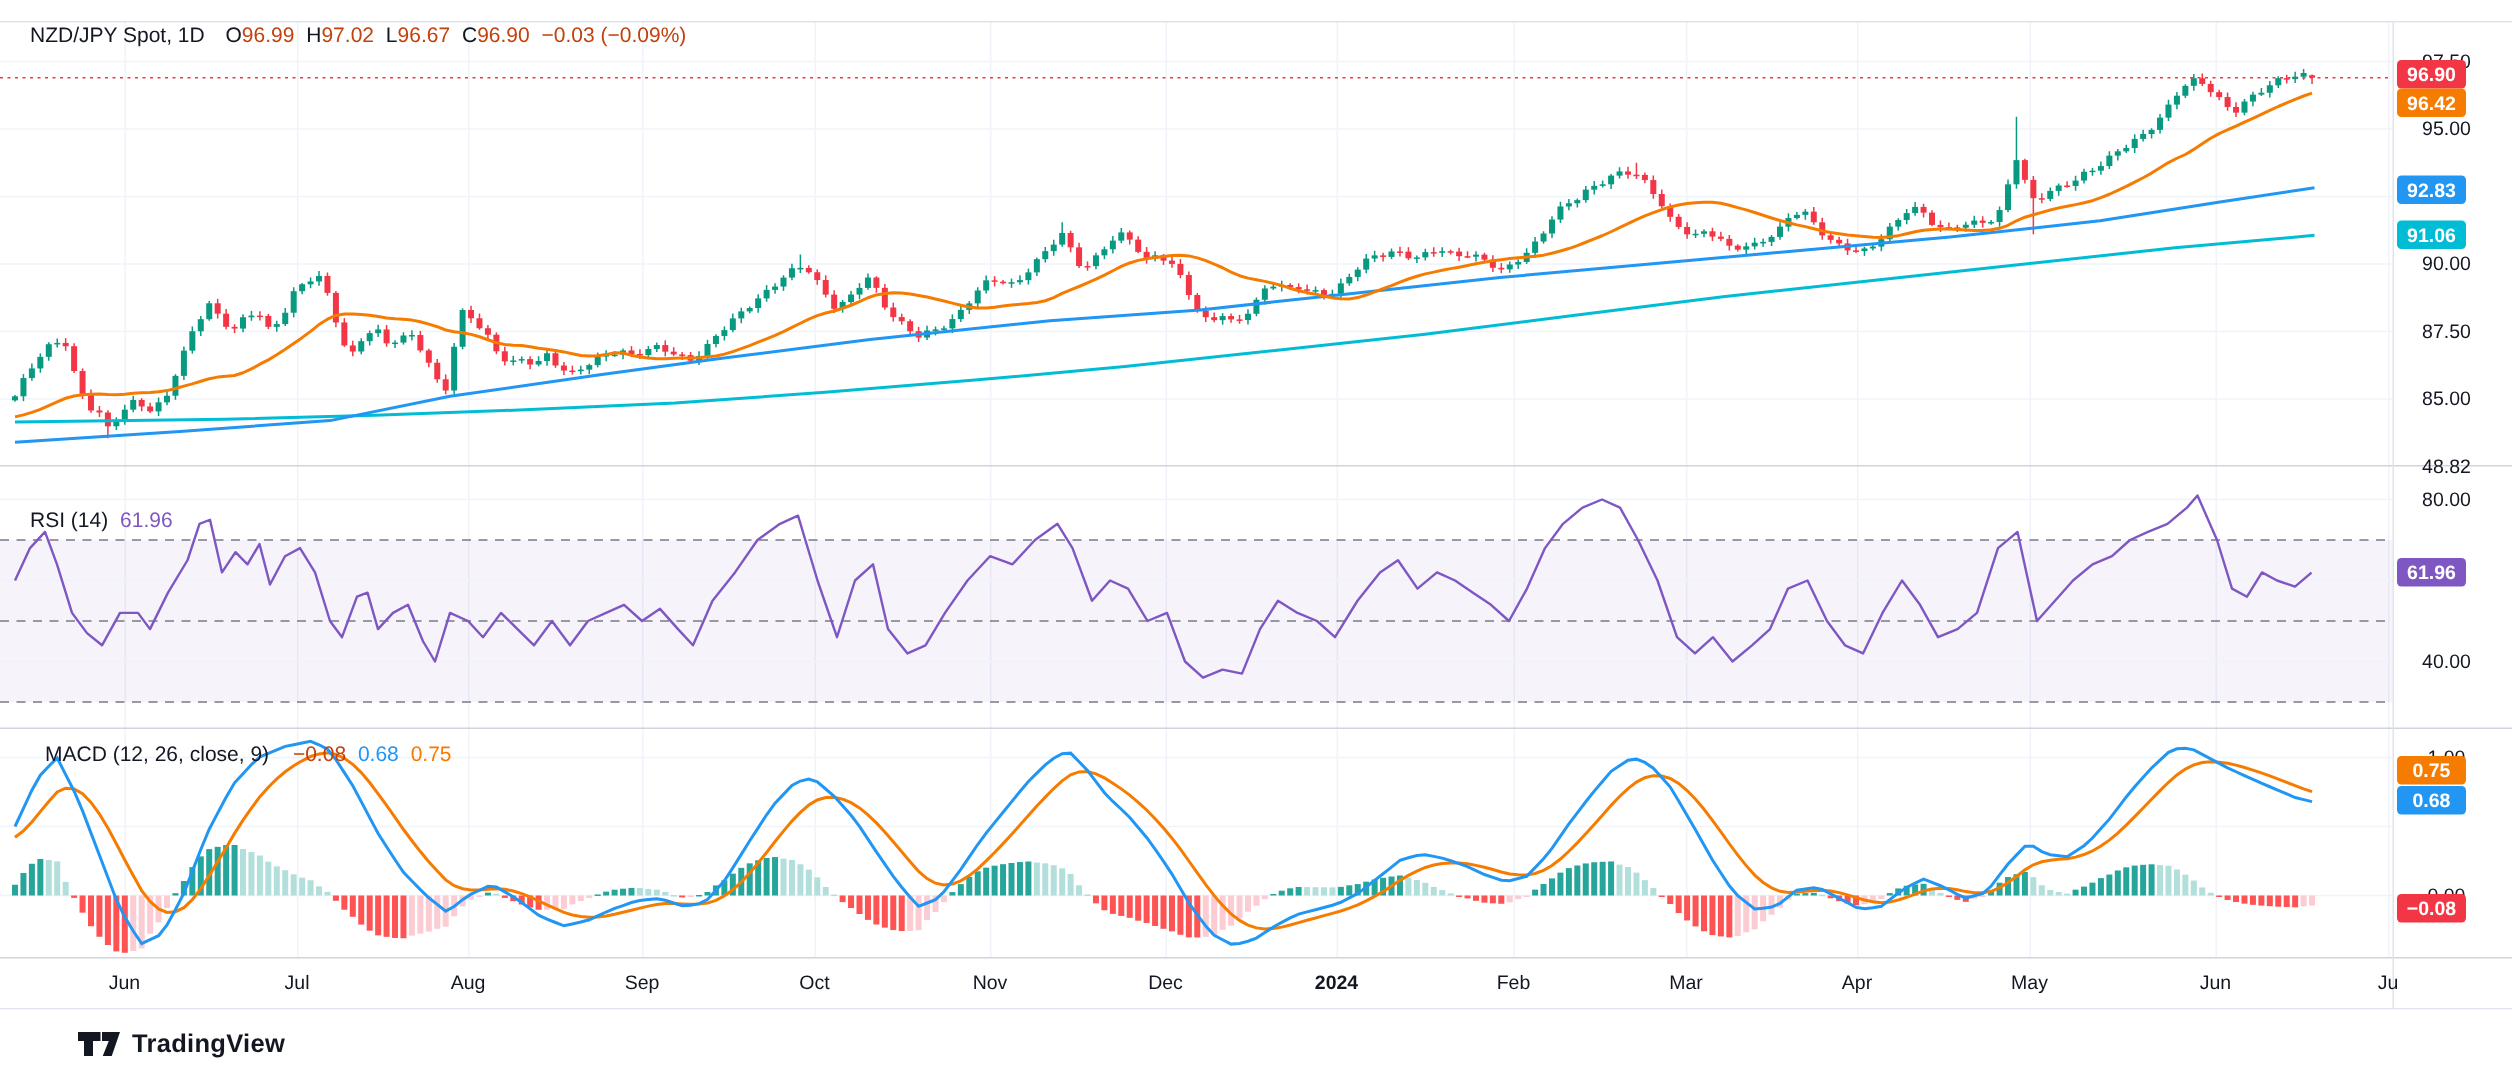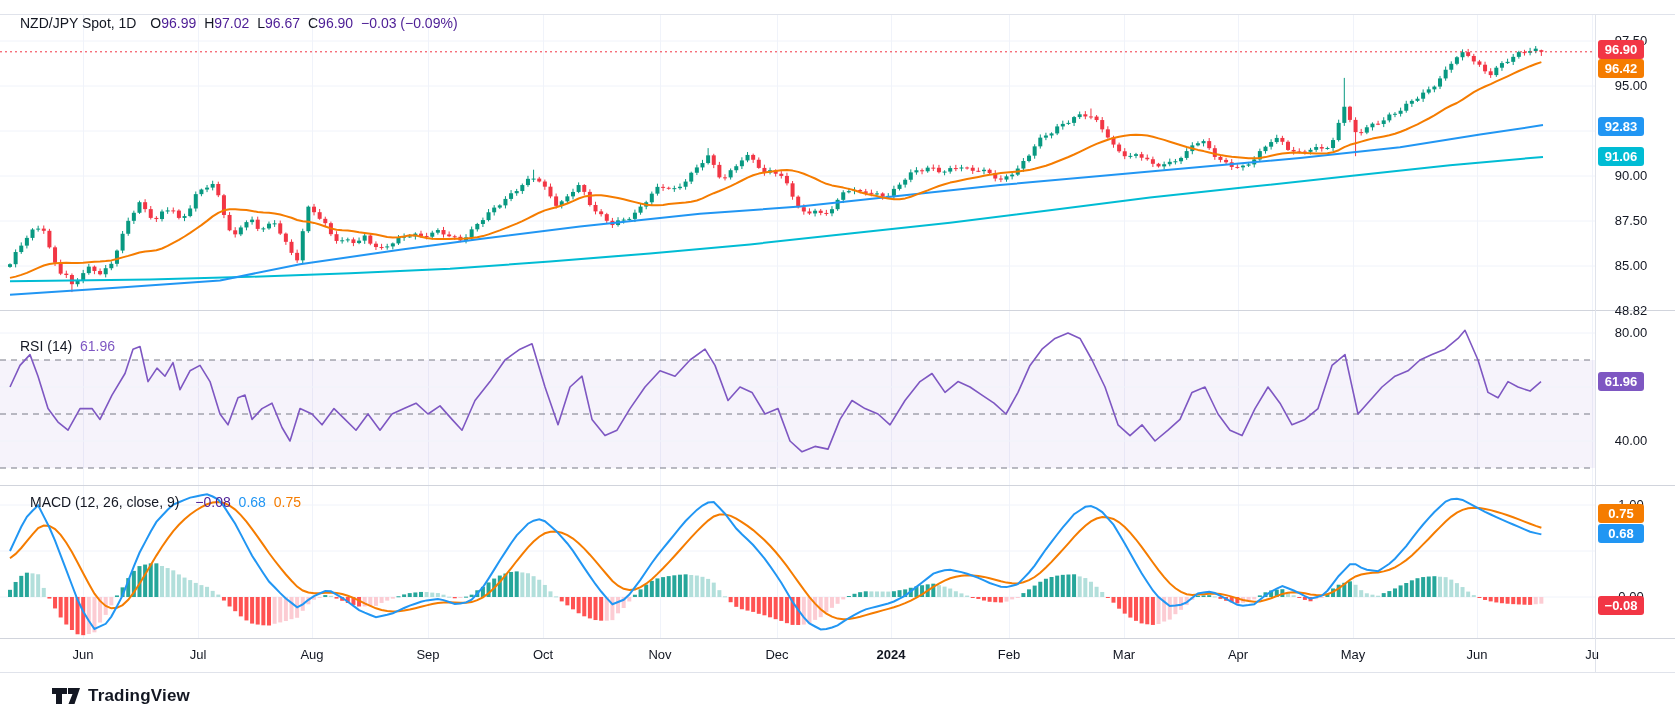--- a/index.html
+++ b/index.html
@@ -1,21 +1,21 @@
 <!DOCTYPE html>
 <html><head>
 <meta charset="utf-8">
 <style>
   html,body{margin:0;padding:0;background:#fff;}
   #app{position:relative;width:1675px;height:718px;background:#fff;overflow:hidden;
        font-family:"Liberation Sans","DejaVu Sans",sans-serif;-webkit-font-smoothing:antialiased;}
   #chart-svg{position:absolute;left:0;top:0;}
   .hdr{position:absolute;left:20px;font-size:14px;color:#131722;white-space:nowrap;z-index:5;}
   .hdr span{margin-right:4px;}
-  .v-red{color:#4c1d95;}
+  .v-red{color:#c2410c;}
   .v-orange{color:#f57c00;}
   .v-blue{color:#2196f3;}
   .v-teal{color:#00bcd4;}
   .v-purple{color:#7e57c2;}
   .gap{margin-left:8px;}
   .tick-label{position:absolute;left:1598px;width:66px;text-align:center;font-size:13px;
       color:#131722;height:18px;line-height:18px;z-index:3;}
   .badge{position:absolute;left:1598px;min-width:46px;text-align:center;font-size:13px;font-weight:bold;
       color:#fff;height:19px;line-height:19px;border-radius:3px;padding:0 5px;box-sizing:border-box;z-index:4;}
   .month-label{position:absolute;width:56px;margin-left:-28px;text-align:center;top:646px;height:18px;

